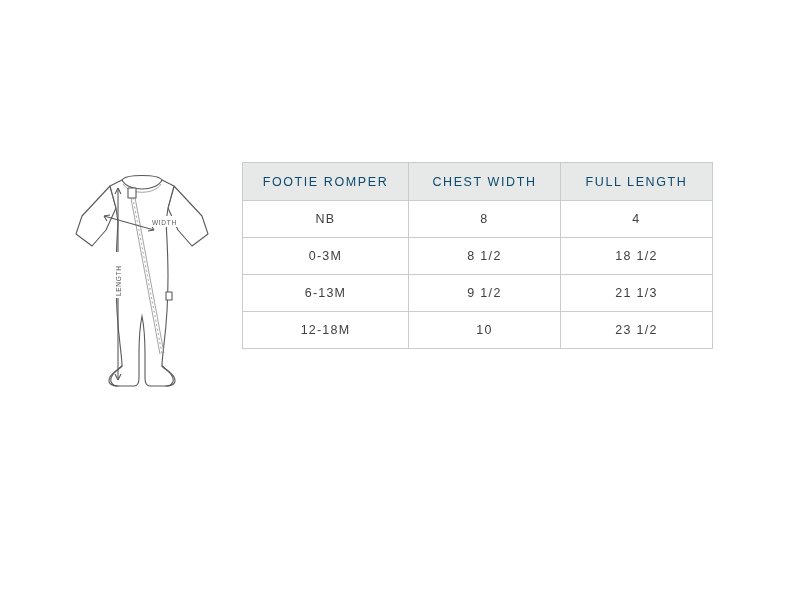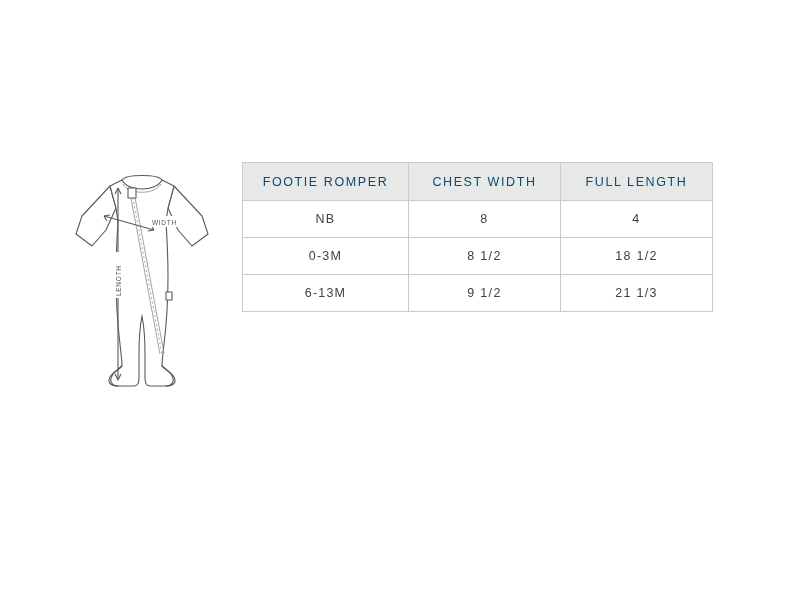--- a/index.html
+++ b/index.html
@@ -192,14 +192,19 @@
     <tr>
       <td class="size-cell">0-3M</td>
       <td>8 1/2</td>
       <td>18 1/2</td>
     </tr>
     <tr>
       <td class="size-cell">6-13M</td>
       <td>9 1/2</td>
       <td>21 1/3</td>
     </tr>
+    <tr>
+      <td class="size-cell">12-18M</td>
+      <td>10</td>
+      <td>23 1/2</td>
+    </tr>
   </tbody>
 </table>
 
 </body></html>

